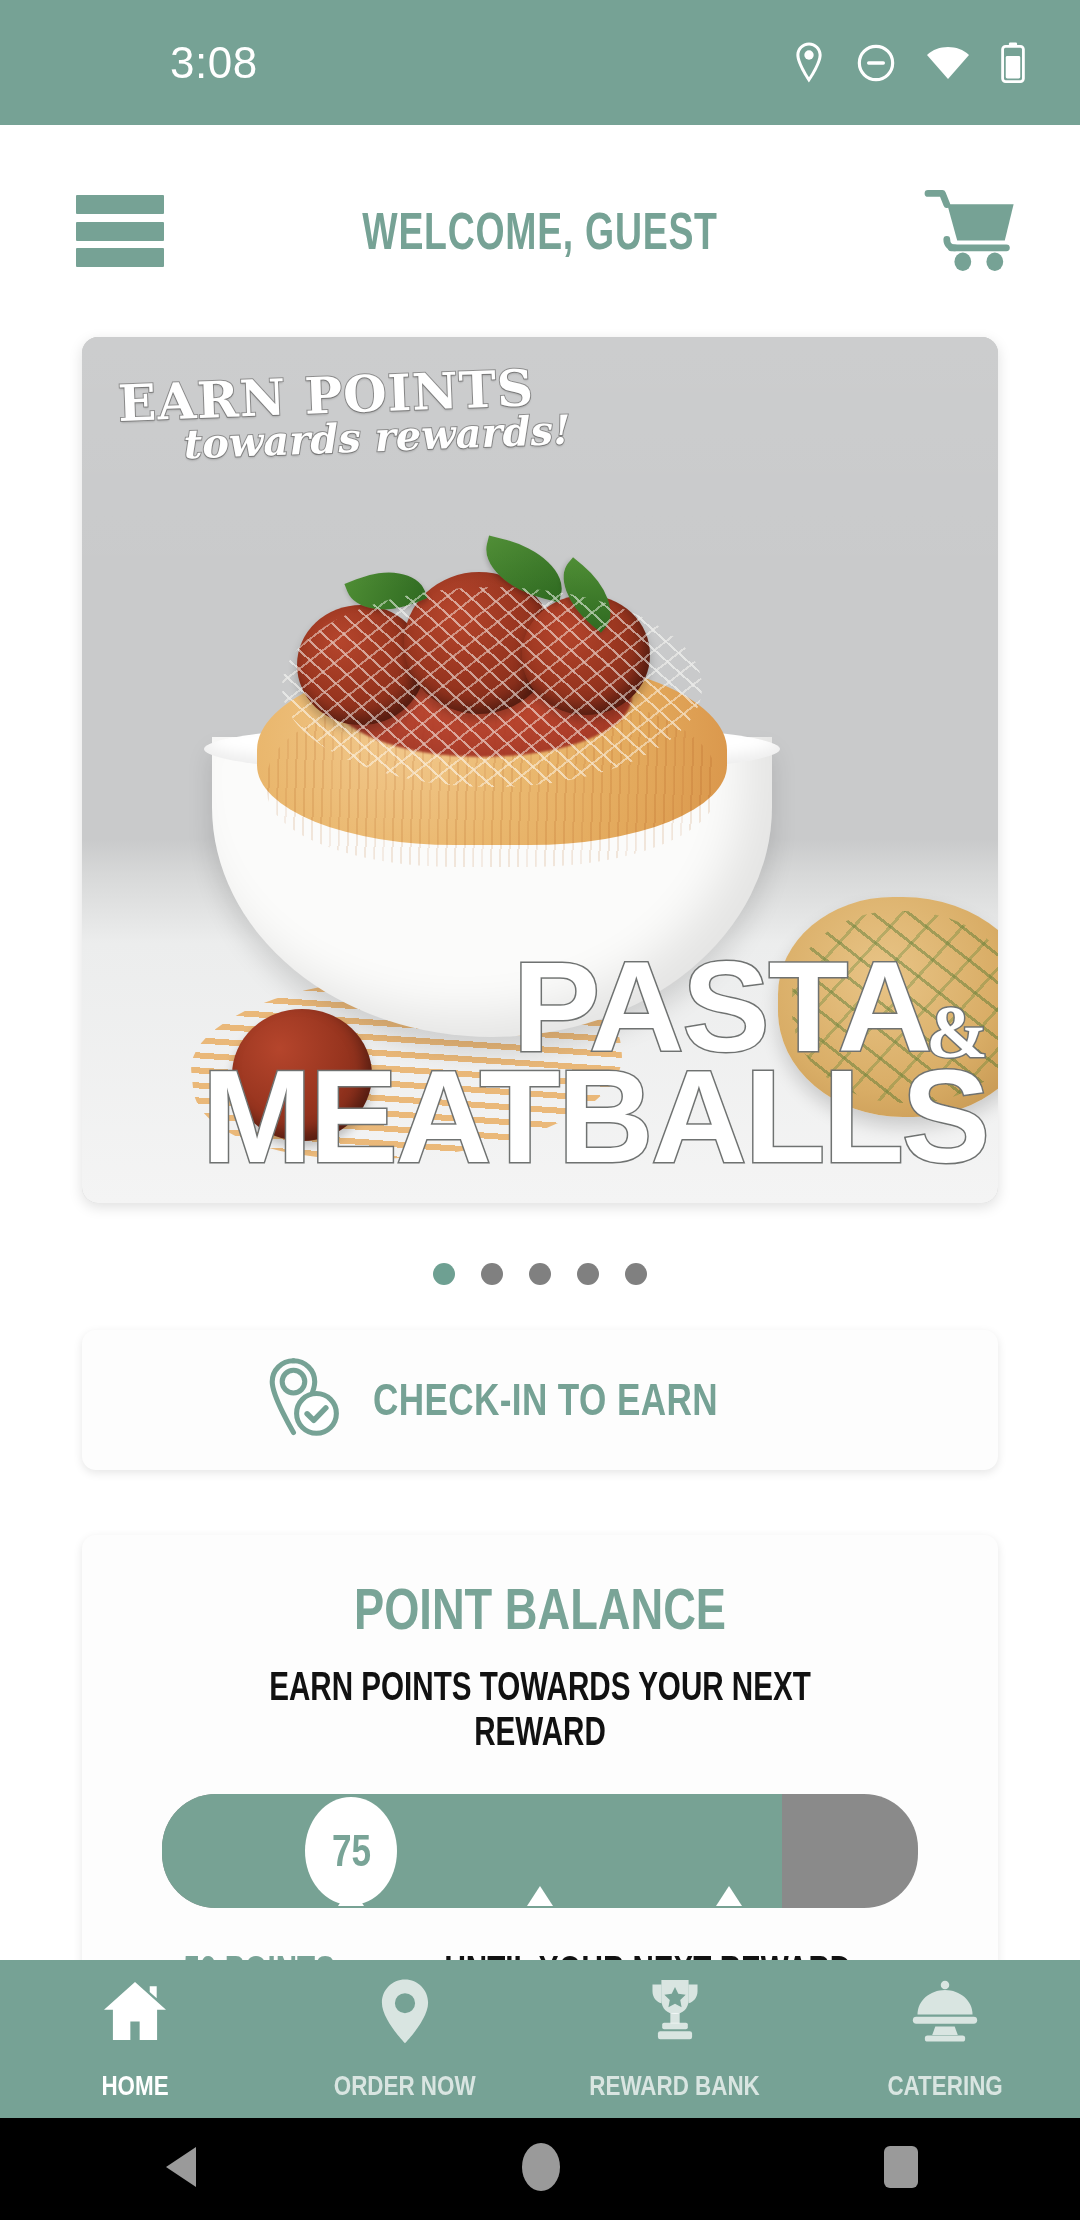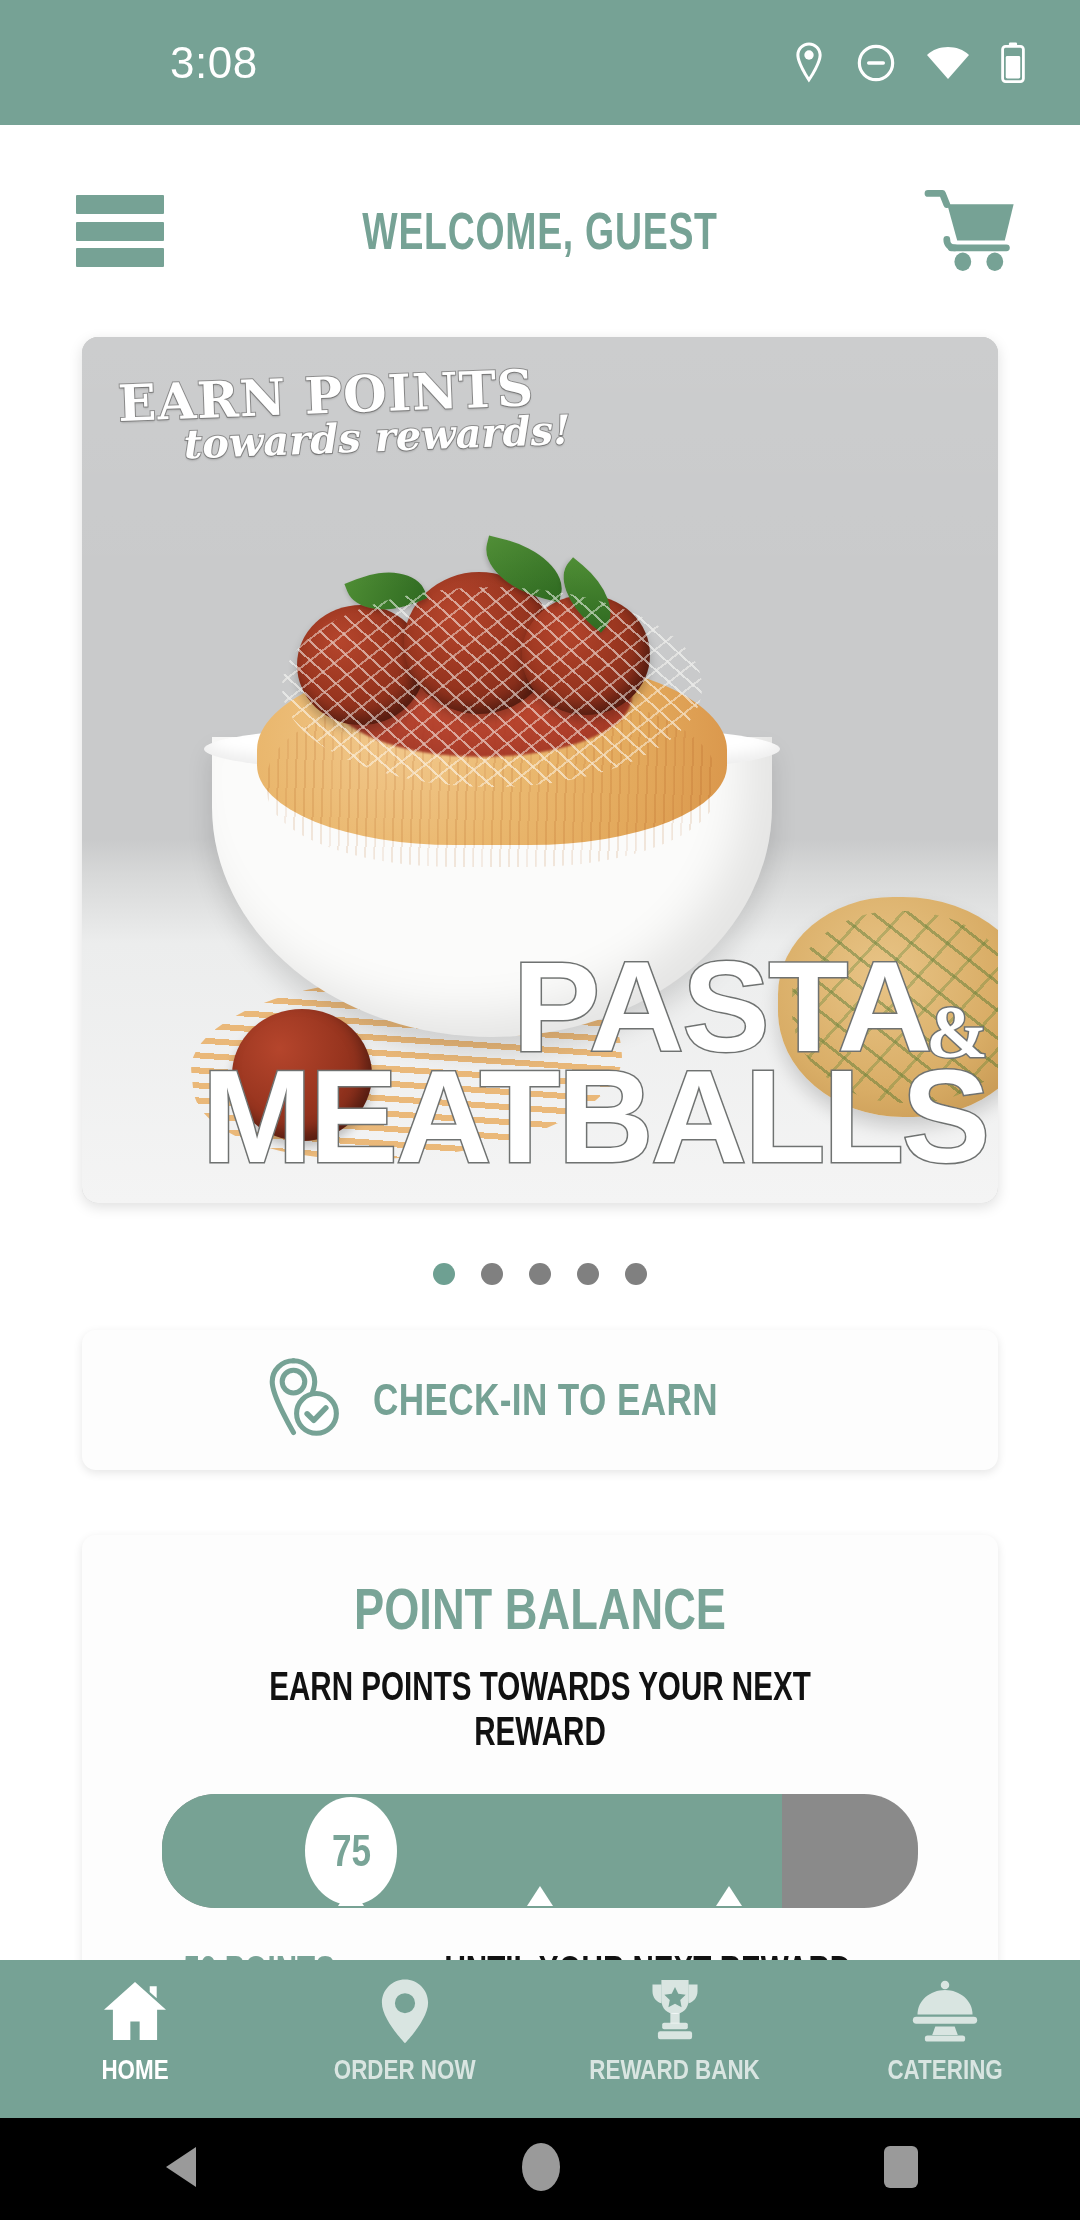--- a/index.html
+++ b/index.html
@@ -255,21 +255,21 @@
   .balance-foot .rest{ color:#111111; }
   .balance-foot span{ display:inline-block; transform:scaleX(.74); transform-origin:center;}
 
   
   .bottomnav{
     position:absolute; left:0; top:1960px; width:1080px; height:158px;
     background:#76a295;
     display:flex; align-items:flex-start; padding-top:16px;
   }
   .navitem{
-    flex:1; display:flex; flex-direction:column; align-items:center; gap:8px;
+    flex:1; display:flex; flex-direction:column; align-items:center; gap:24px;
     cursor:pointer;
   }
   .navitem .ic{ height:70px; display:flex; align-items:center; justify-content:center;}
   .navitem .lbl{
     color:rgba(255,255,255,.72); font-weight:bold; font-size:28px;
     font-family:"Liberation Sans Narrow","Liberation Sans",sans-serif;
     transform:scaleX(.8); white-space:nowrap;
   }
   .navitem.active .lbl{ color:#ffffff; }
   .navitem svg{ fill:rgba(255,255,255,.72); }

